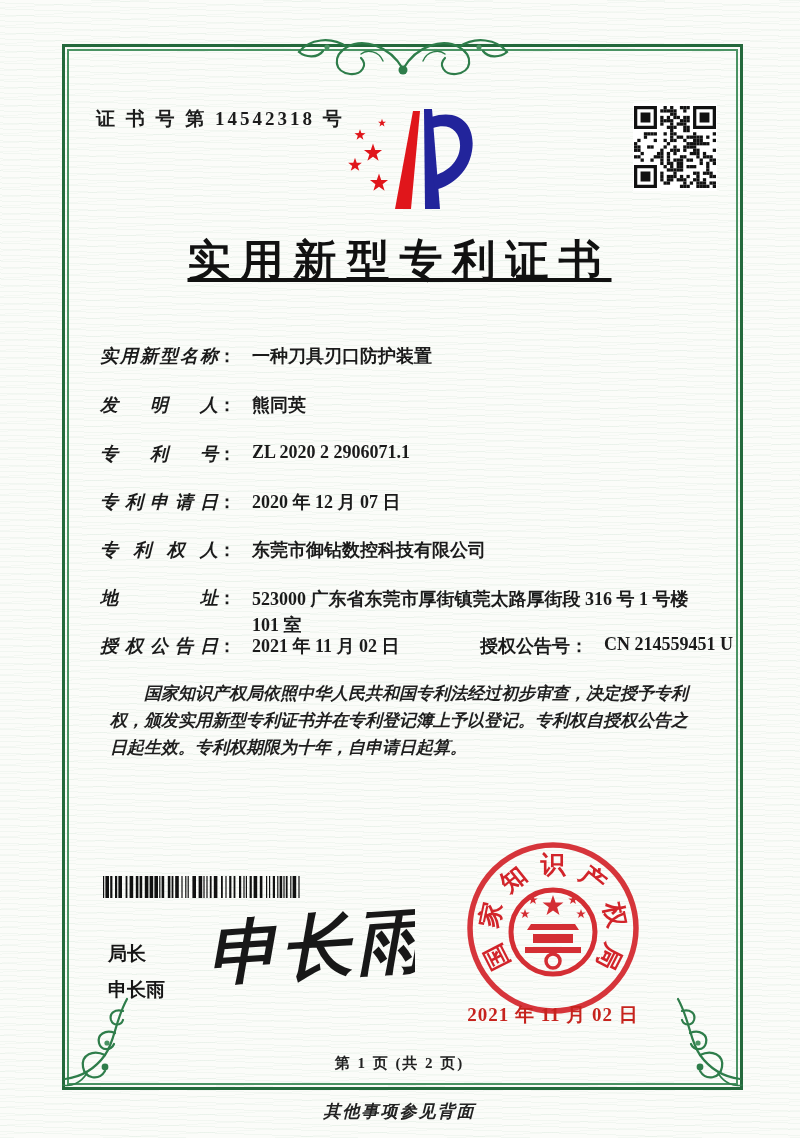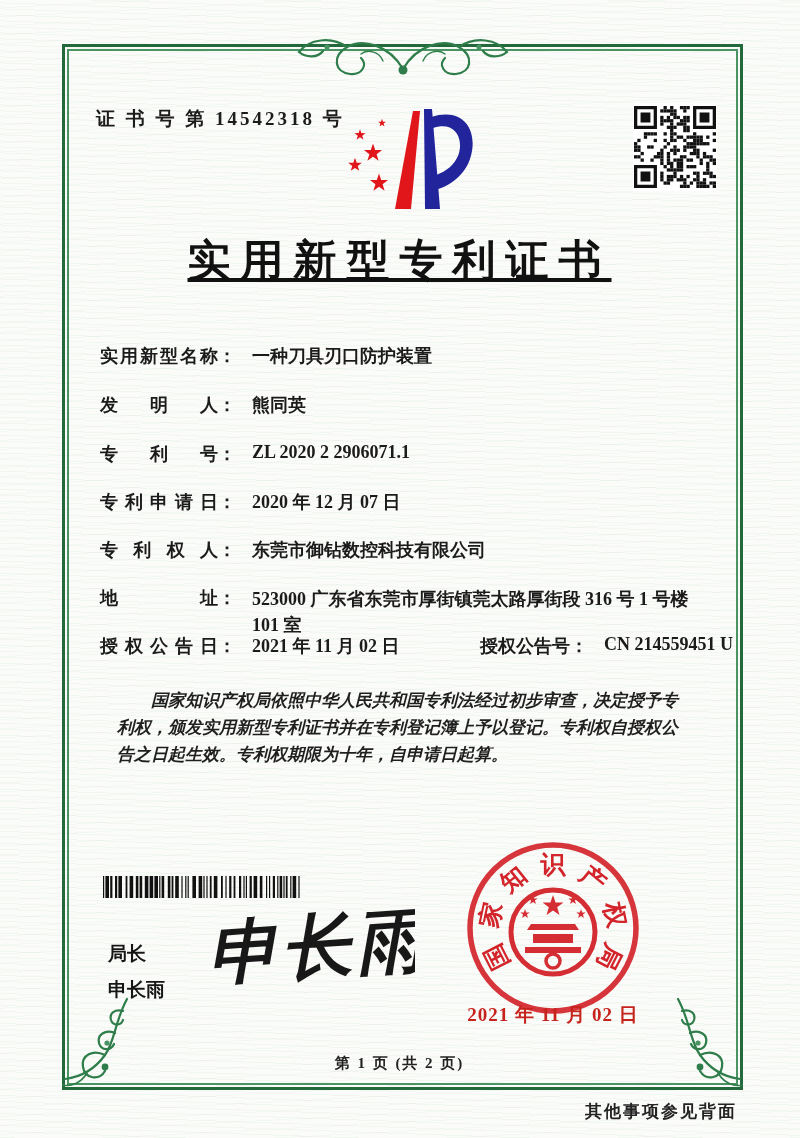--- a/index.html
+++ b/index.html
@@ -36,52 +36,53 @@
     position:absolute;left:62px;top:232px;width:675px;
     text-align:center;font-size:43px;font-weight:bold;color:#111;
     letter-spacing:10px;font-family:"Liberation Serif", serif;text-decoration:underline;
   }
   .row{position:absolute;left:100px;font-size:18px;color:#1b1b1b;white-space:nowrap;}
   .flabel{
     display:inline-block;width:118px;
     text-align:justify;text-align-last:justify;
     font-weight:bold;font-family:"Liberation Sans", sans-serif;
     vertical-align:top;
+    font-style:italic;
   }
   .fcolon{font-weight:bold;font-family:"Liberation Sans", sans-serif;vertical-align:top;}
   .fvalue{
     display:inline-block;font-weight:bold;margin-left:16px;
     font-family:"Liberation Serif", serif;vertical-align:top;
   }
   .fvalue.wrap{width:462px;white-space:normal;line-height:26px;}
   .grant-no{position:absolute;left:380px;top:0;}
   .legal{
     position:absolute;left:100px;top:670px;width:600px;
     font-size:17px;line-height:27px;color:#1f1f1f;
     font-style:italic;font-weight:bold;font-family:"Liberation Serif", serif;
   }
-  .legal p{margin:17px;text-indent:2em;}
+  .legal p{margin:10px;text-indent:2em;}
   .barcode{position:absolute;left:103px;top:876px;}
   .signer{position:absolute;left:108px;top:936px;
     font-family:"Liberation Sans", sans-serif;font-weight:bold;
     font-size:19px;color:#161616;line-height:36px;}
   .signature{position:absolute;left:205px;top:896px;}
   .seal{position:absolute;left:463px;top:838px;}
   .seal-date{
     position:absolute;left:463px;top:1002px;width:180px;text-align:center;
     color:#c6231d;font-size:19px;font-weight:bold;letter-spacing:1px;
     white-space:nowrap;
   }
   .page-indicator{
     position:absolute;left:62px;top:1054px;width:675px;text-align:center;
     font-size:15px;font-weight:bold;color:#222;letter-spacing:2px;
   }
   .footer-note{
-    position:absolute;left:62px;top:1100px;width:675px;text-align:right;
-    font-size:17px;font-weight:bold;color:#232323;letter-spacing:2px;
+    position:absolute;left:62px;top:1100px;width:675px;text-align:center;
+    font-size:17px;font-style:italic;font-weight:bold;color:#232323;letter-spacing:2px;
   }
 </style>
 </head>
 <body>
 
 <div class="page">
 
   <div class="frame">
     <div class="frame-inner"></div>
 

